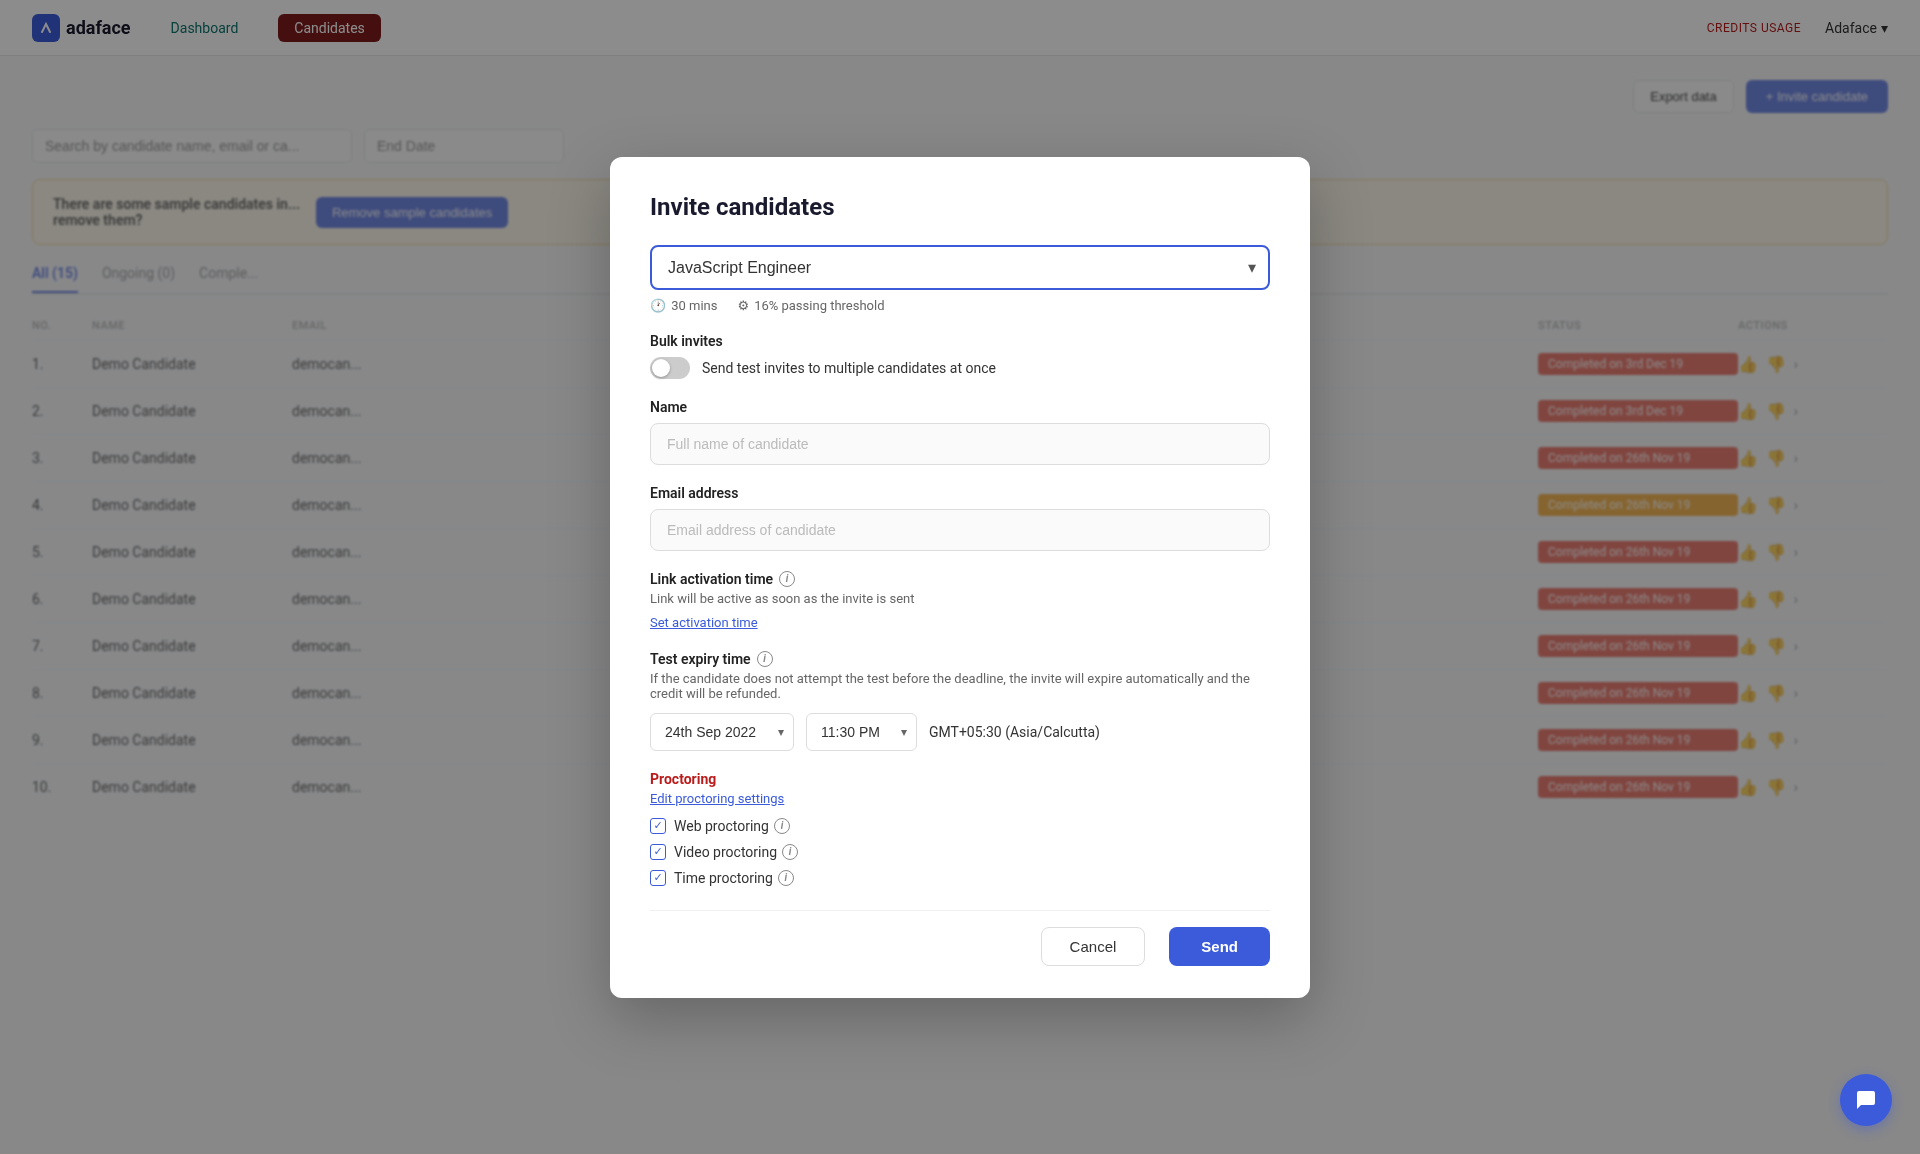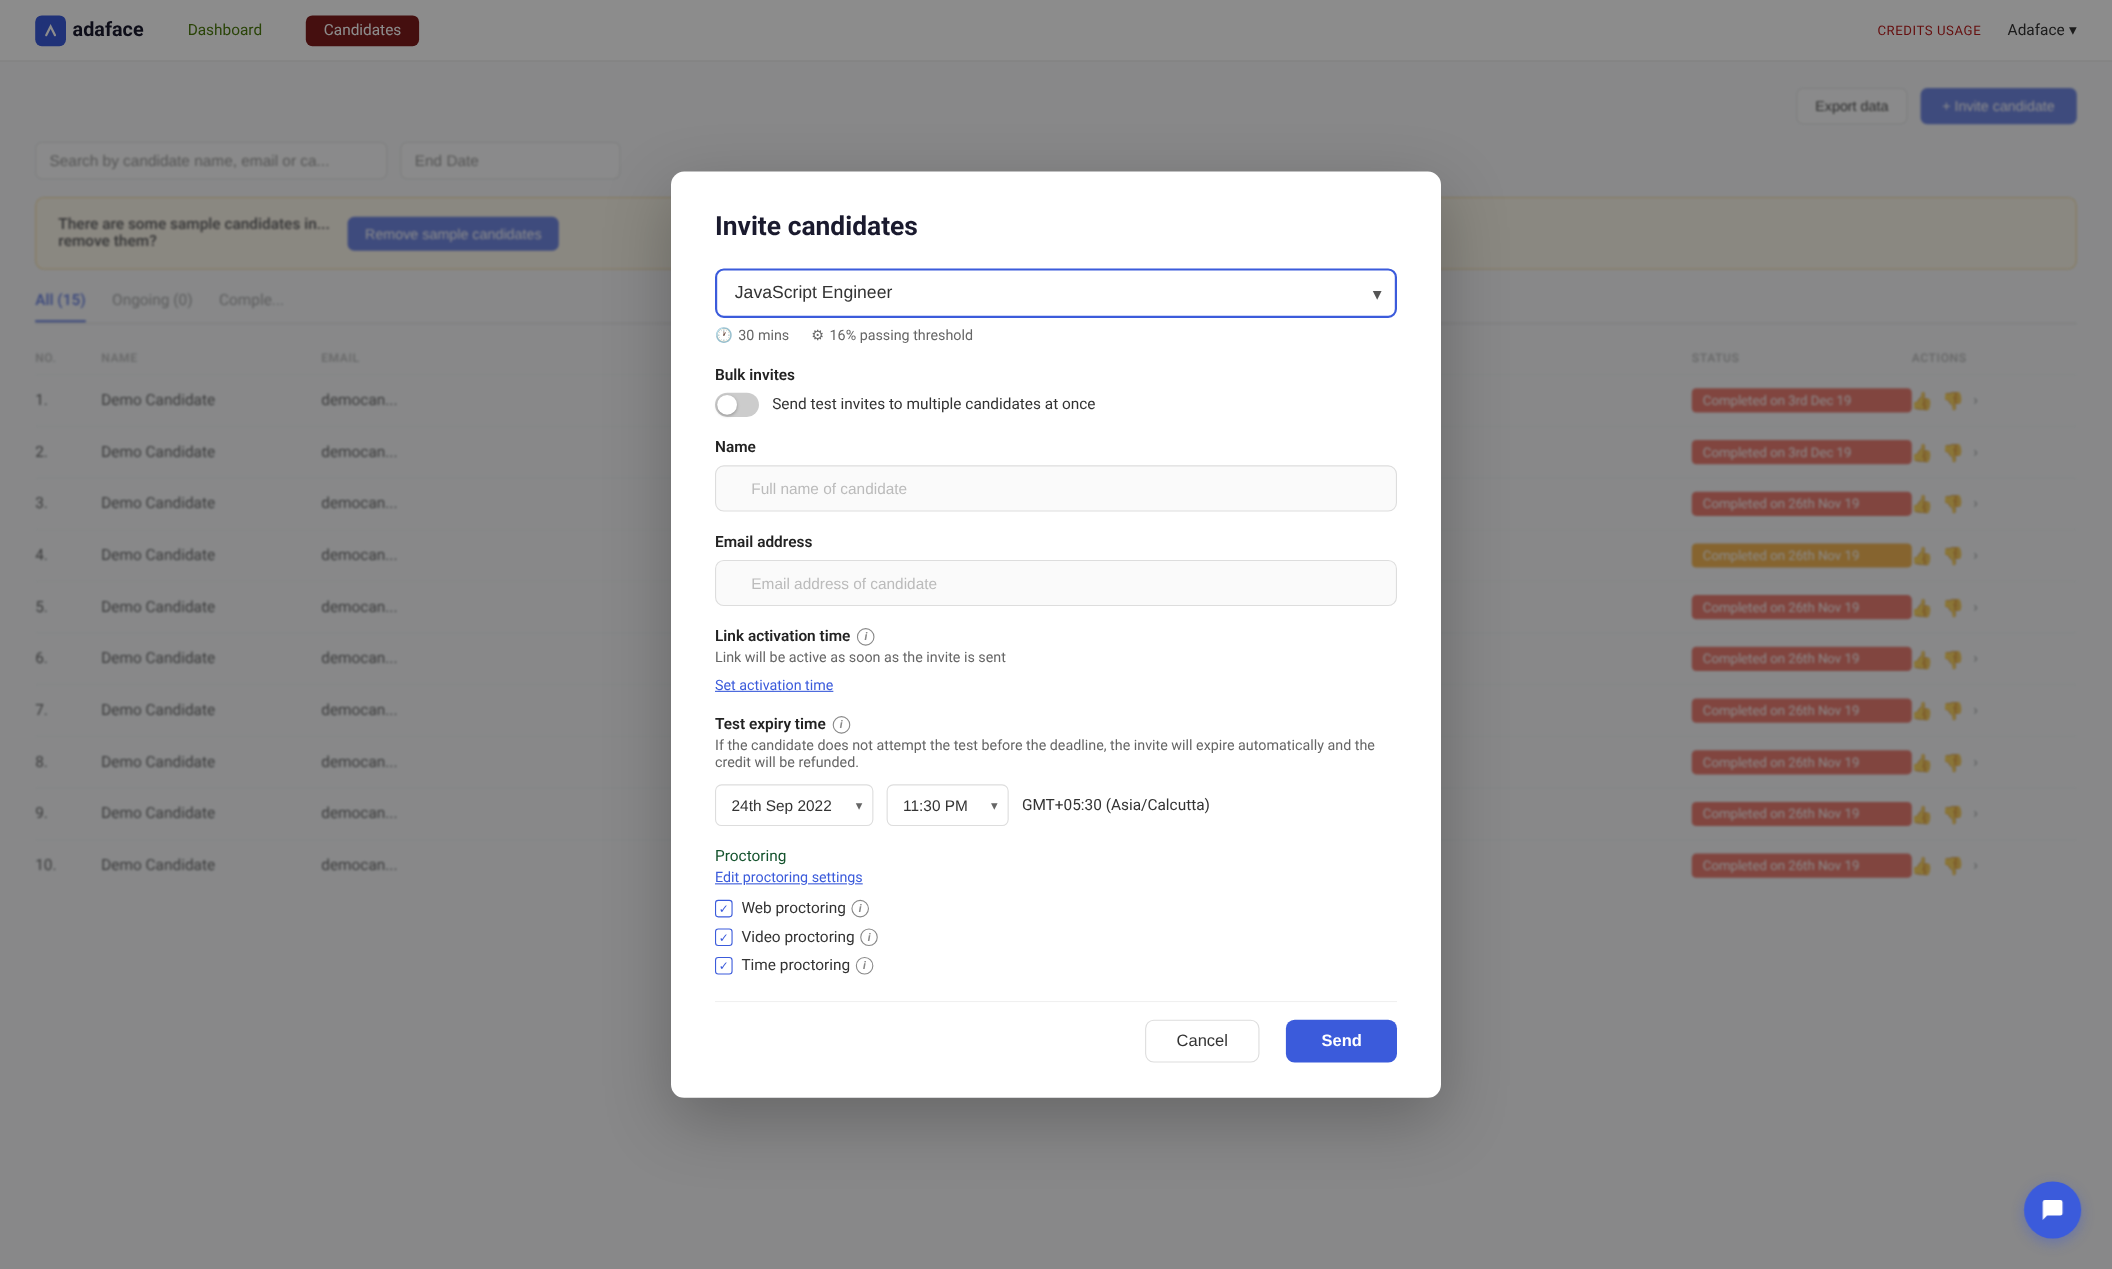--- a/index.html
+++ b/index.html
@@ -44,21 +44,21 @@
       border-radius: 6px;
       display: flex;
       align-items: center;
       justify-content: center;
       color: #fff;
       font-size: 14px;
       font-weight: 900;
     }
     .nav-item {
       font-size: 14px;
-      color: #4d7c0f;
+      color: #0f766e;
       cursor: pointer;
       padding: 4px 8px;
     }
     .nav-item.active {
       background: #7f1d1d;
       color: #fff;
       border-radius: 6px;
       padding: 6px 16px;
     }
     .nav-right {
@@ -298,21 +298,21 @@
     }
     .bulk-label {
       font-size: 14px;
       color: #333;
     }
 
     .text-input {
       width: 100%;
       border: 1px solid #ddd;
       border-radius: 8px;
-      padding: 12px 32px;
+      padding: 12px 16px;
       font-size: 14px;
       color: #3b82f6;
       outline: none;
       background: #fafafa;
     }
     .text-input::placeholder {
       color: #bbb;
     }
 
     .activation-section {
@@ -388,22 +388,22 @@
     .timezone-text {
       font-size: 14px;
       color: #333;
     }
 
     .proctoring-section {
       margin-bottom: 24px;
     }
     .proctoring-title {
       font-size: 14px;
-      font-weight: 400;
-      color: #14532d;
+      font-weight: 700;
+      color: #b91c1c;
       margin-bottom: 4px;
     }
     .proctoring-link {
       font-size: 13px;
       color: #3b5bdb;
       text-decoration: underline;
       cursor: pointer;
       display: block;
       margin-bottom: 12px;
     }

